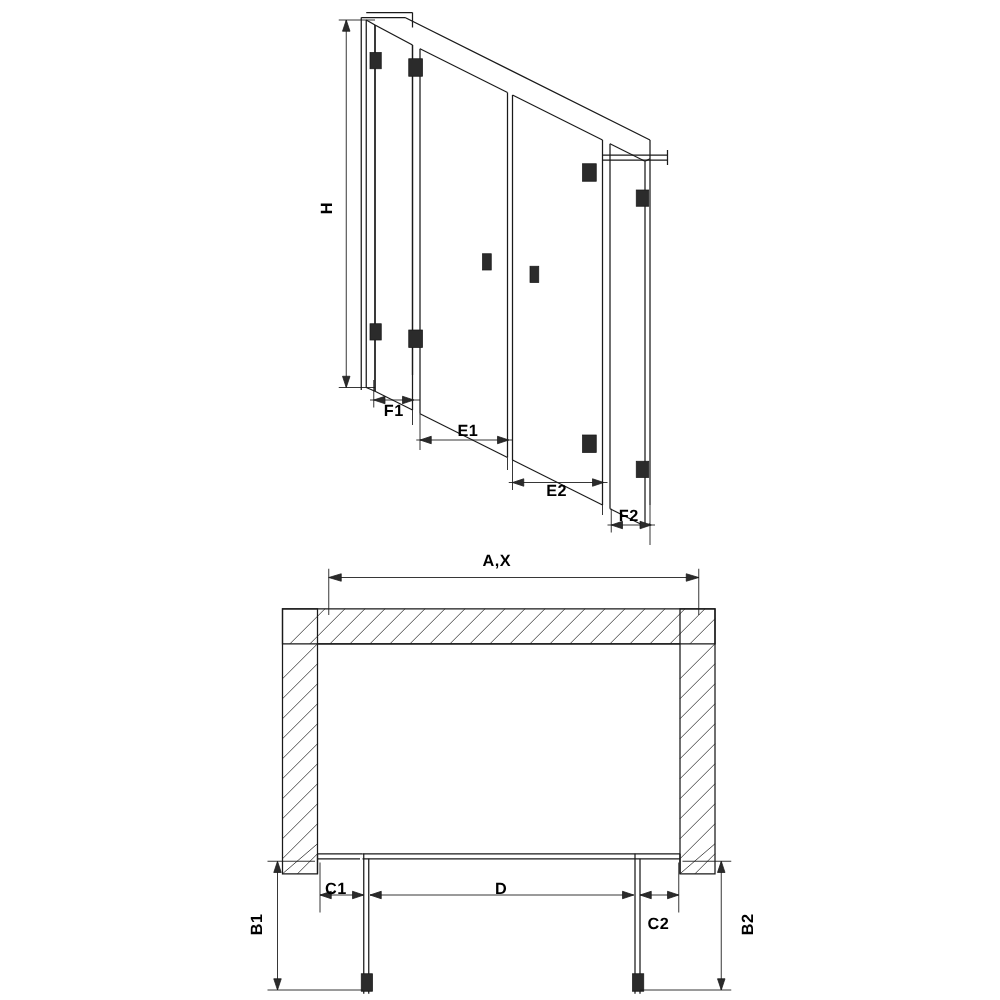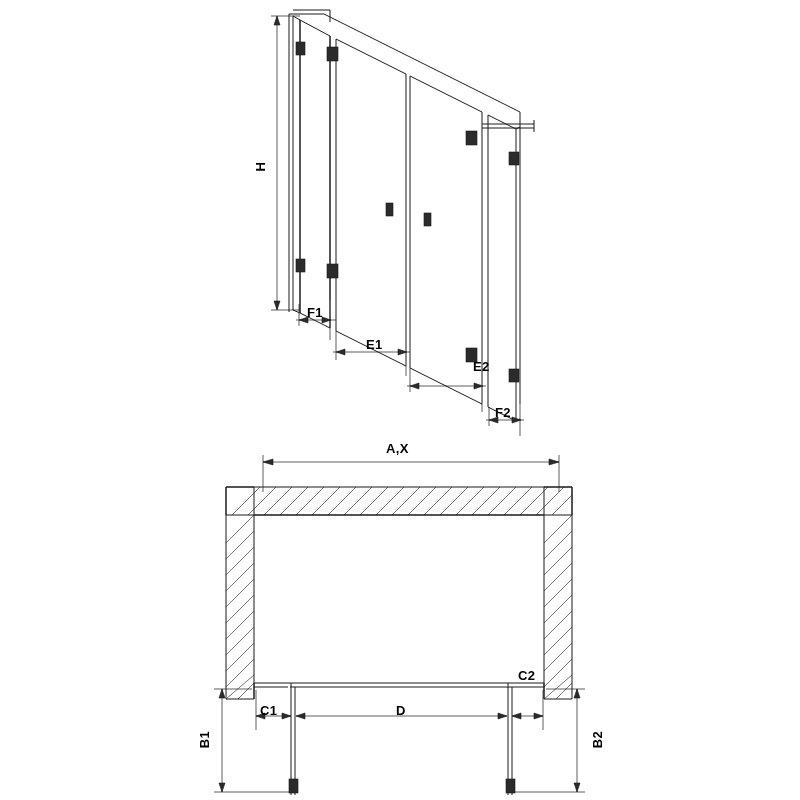--- a/index.html
+++ b/index.html
@@ -314,33 +314,33 @@
         <path class="fill-dark" d="M577 792 l -3 -9 l 6 0 z"></path>
         <line class="ln-dim" x1="546" y1="689" x2="585" y2="689"></line>
         <line class="ln-dim" x1="512" y1="792" x2="585" y2="792"></line>
       </g>
 
     </g>
   </svg>
 
   <div class="lbl rot" style="left:256px; top:160px; transform:rotate(-90deg);">H</div>
 
-  <div class="lbl" style="left:307px; top:306px;">F1</div>
+  <div class="lbl" style="left:307px; top:322px;">F1</div>
 
   <div class="lbl" style="left:366px; top:338px;">E1</div>
 
-  <div class="lbl" style="left:437px; top:360px;margin-left:36px;">E2</div>
+  <div class="lbl" style="left:437px; top:386px;">E2</div>
 
   <div class="lbl" style="left:495px; top:406px;text-align:center;">F2</div>
 
   <div class="lbl" style="left:386px; top:442px;">A,X</div>
 
   <div class="lbl" style="left:260px; top:704px;">C1</div>
 
   <div class="lbl" style="left:396px; top:704px;">D</div>
 
-  <div class="lbl" style="left:518px; top:669px;">C2</div>
+  <div class="lbl" style="left:518px; top:732px;">C2</div>
 
   <div class="lbl rot" style="left:196px; top:733px; transform:rotate(-90deg);">B1</div>
 
   <div class="lbl rot" style="left:589px; top:733px; transform:rotate(-90deg);">B2</div>
 
 </div>
 
 </body></html>

